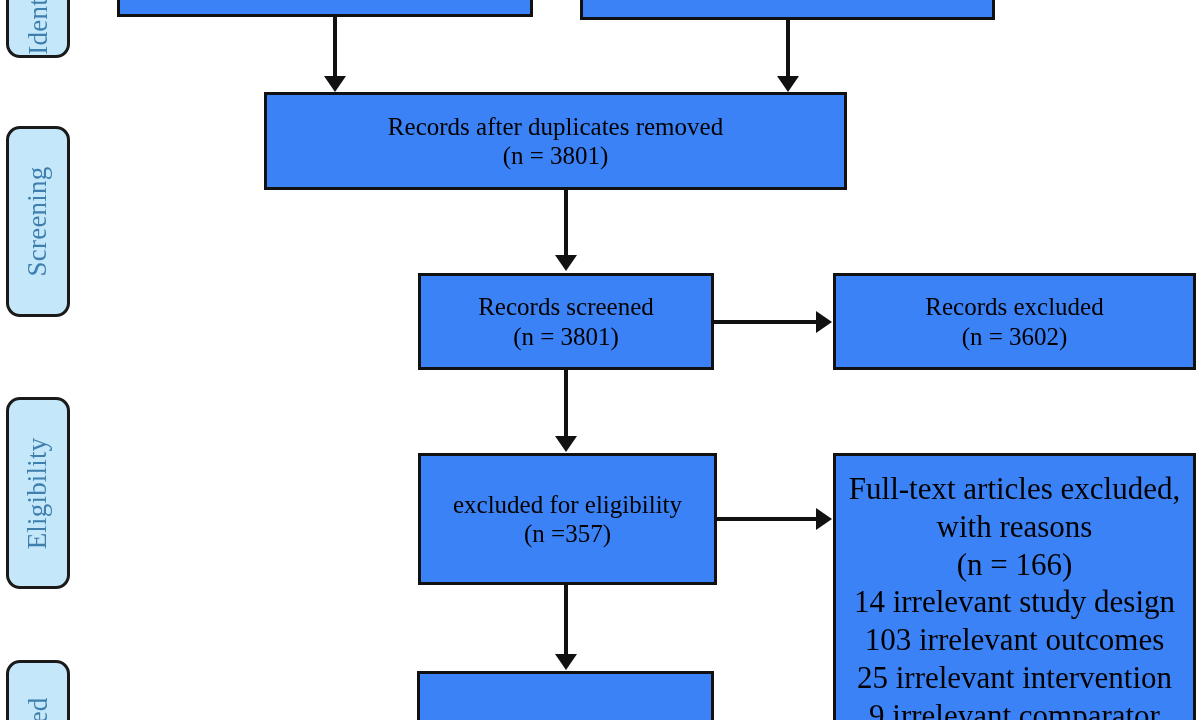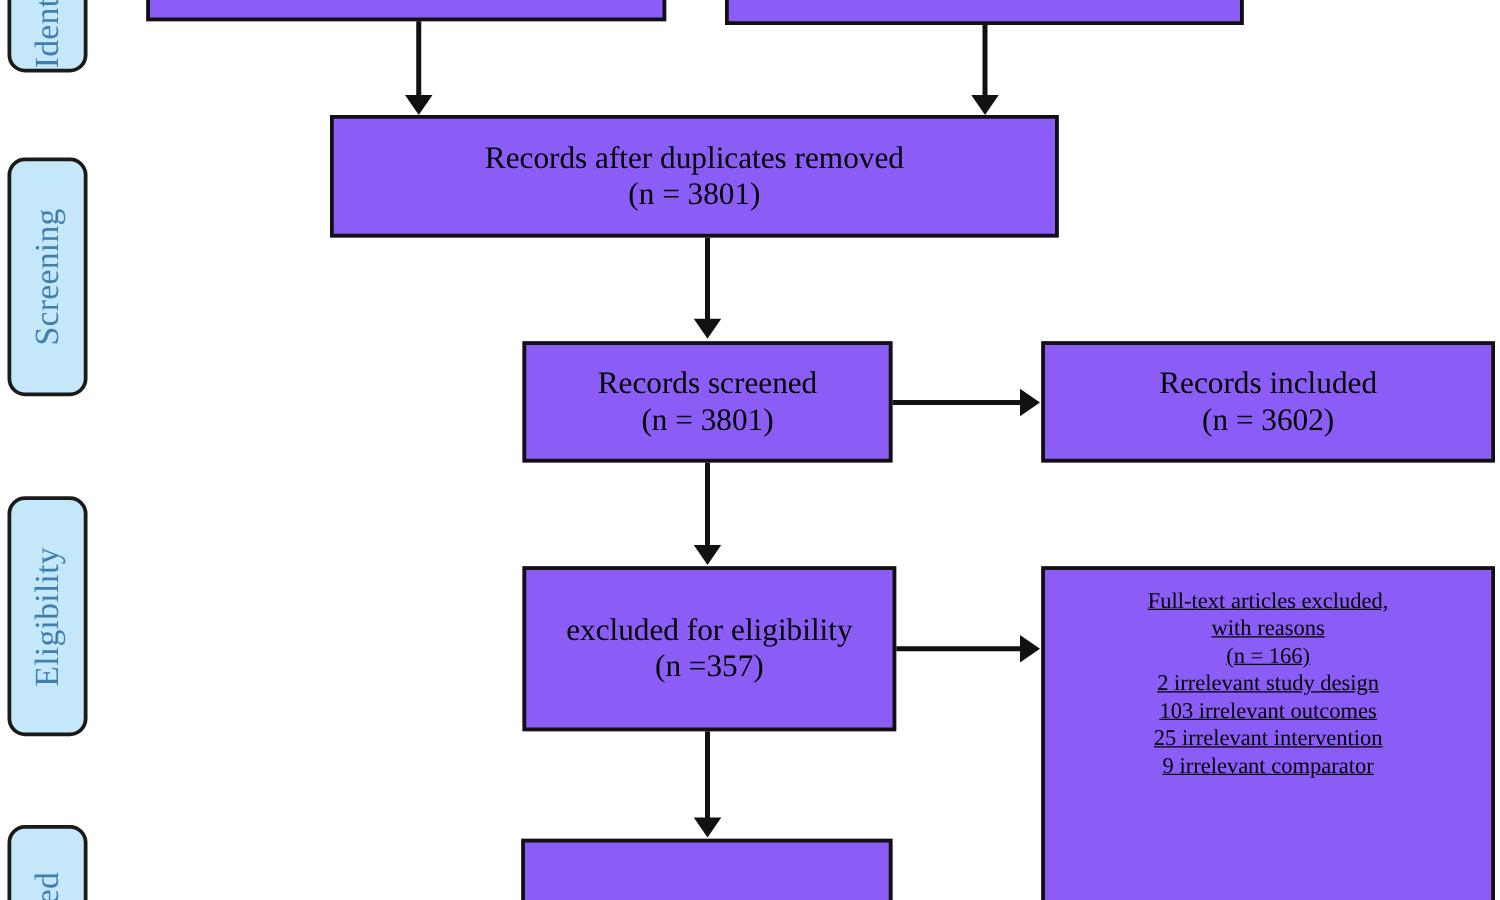--- a/index.html
+++ b/index.html
@@ -35,36 +35,36 @@
     line-height: 1;
     white-space: nowrap;
     transform: rotate(-90deg);
     transform-origin: center center;
     letter-spacing: 0.2px;
   }
 
   
   .flow-box {
     position: absolute;
-    background: #8b5cf6;
+    background: #3b82f6;
     border: 3px solid #111111;
     box-sizing: border-box;
     display: flex;
     flex-direction: column;
     align-items: center;
     justify-content: center;
     text-align: center;
     font-size: 25px;
     line-height: 1.18;
     padding: 4px 8px;
     overflow: hidden;
   }
   .flow-box .line { display: block; white-space: nowrap; }
   .flow-box.reasons { justify-content: flex-start; padding-top: 14px; }
-  .flow-box.reasons .line { font-size: 18px; line-height: 1.22; text-decoration: underline; }
+  .flow-box.reasons .line { font-size: 31px; line-height: 1.22; }
 
   
   .vline {
     position: absolute;
     width: 4px;
     background: #111111;
   }
   .hline {
     position: absolute;
     height: 4px;
@@ -130,40 +130,40 @@
 
   <div class="flow-box" style="left:418px; top:273px; width:296px; height:97px;">
     <span class="line">Records screened</span>
     <span class="line">(n = 3801)</span>
   </div>
 
   <div class="hline" style="left:714px; top:320px; width:104px;"></div>
   <div class="arrow-right" style="left:816px; top:311px;"></div>
 
   <div class="flow-box" style="left:833px; top:273px; width:363px; height:97px;">
-    <span class="line">Records included</span>
+    <span class="line">Records excluded</span>
     <span class="line">(n = 3602)</span>
   </div>
 
   <div class="vline" style="left:564px; top:370px; height:68px;"></div>
   <div class="arrow-down" style="left:555px; top:436px;"></div>
 
   <div class="flow-box" style="left:418px; top:453px; width:299px; height:132px;">
     <span class="line">excluded for eligibility</span>
     <span class="line">(n =357)</span>
   </div>
 
   <div class="hline" style="left:717px; top:517px; width:101px;"></div>
   <div class="arrow-right" style="left:816px; top:508px;"></div>
 
   <div class="flow-box reasons" style="left:833px; top:453px; width:363px; height:300px;">
     <span class="line">Full-text articles excluded,</span>
     <span class="line">with reasons</span>
     <span class="line">(n = 166)</span>
-    <span class="line">2 irrelevant study design</span>
+    <span class="line">14 irrelevant study design</span>
     <span class="line">103 irrelevant outcomes</span>
     <span class="line">25 irrelevant intervention</span>
     <span class="line">9 irrelevant comparator</span>
   </div>
 
   <div class="vline" style="left:564px; top:585px; height:72px;"></div>
   <div class="arrow-down" style="left:555px; top:654px;"></div>
 
   <div class="flow-box" style="left:417px; top:671px; width:297px; height:120px;">
     <span class="line">Studies included in</span>

